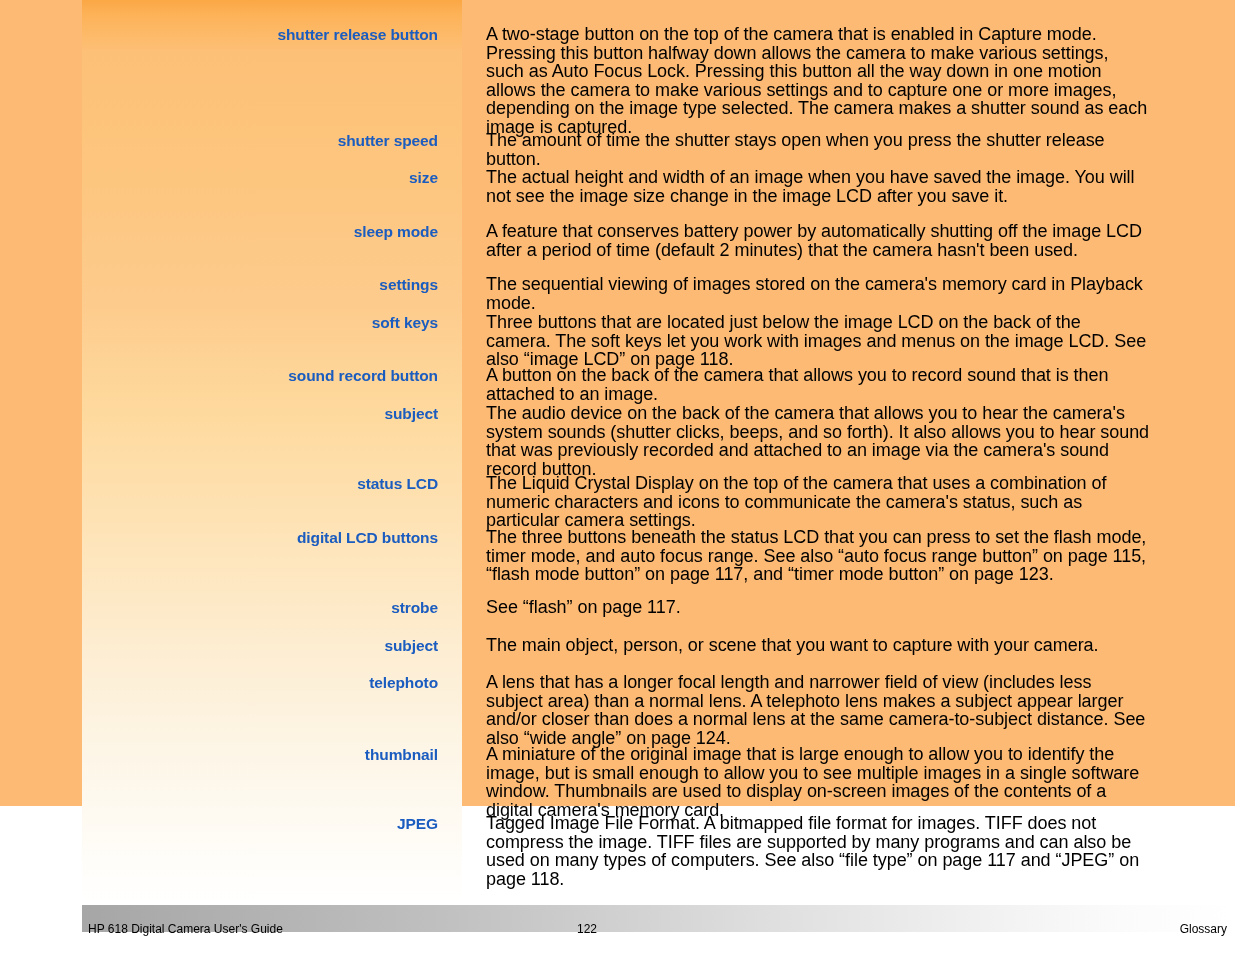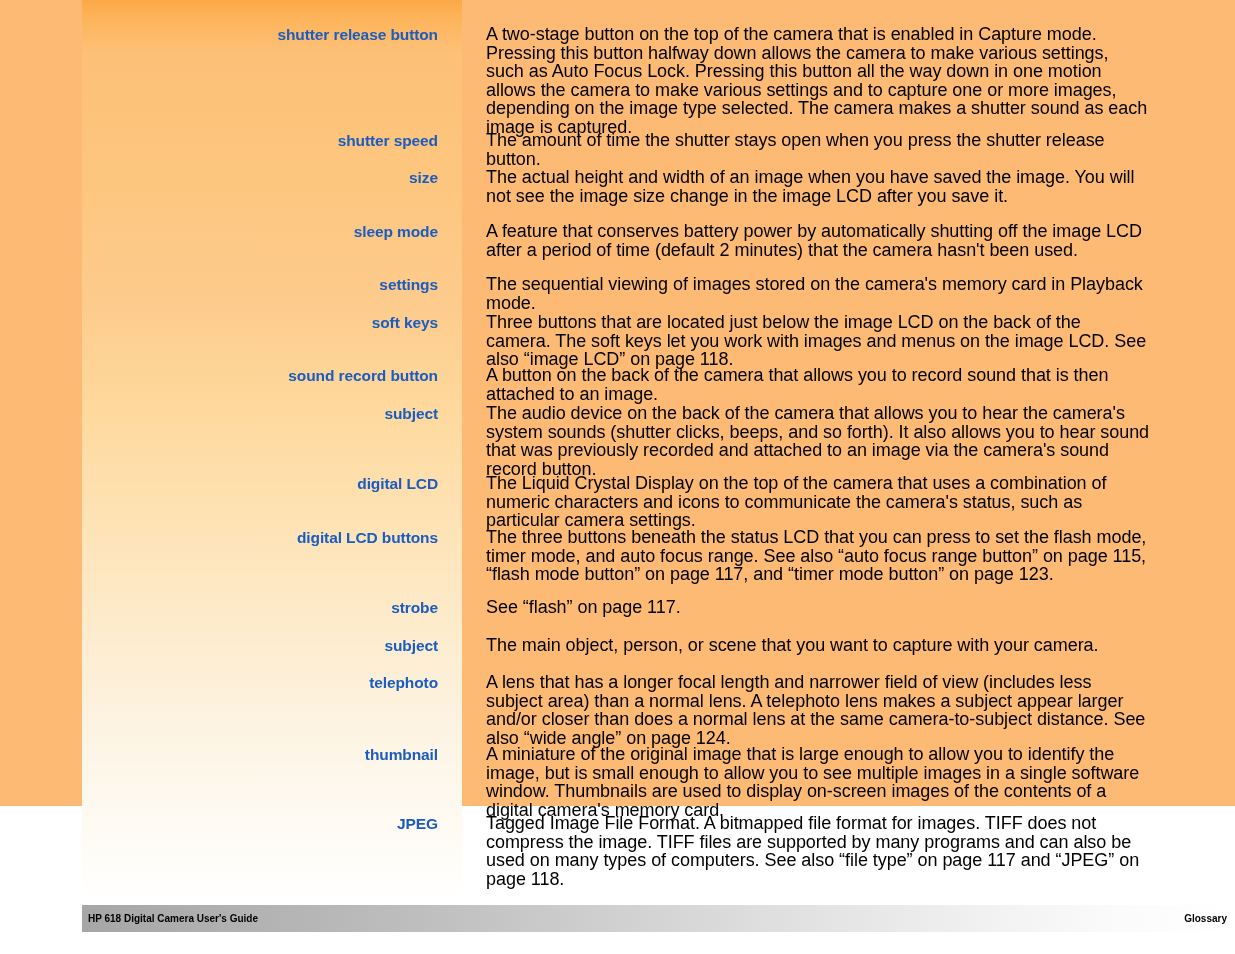--- a/index.html
+++ b/index.html
@@ -105,24 +105,24 @@
         #fbfbfb 1040px,
         #ffffff 1153px);
   }
   #footer-inner {
     position: relative;
     width: 100%;
     height: 100%;
   }
   .footer-text {
     position: absolute;
-    top: 5px;
+    top: 16px;
     color: #000000;
-    font-weight: bold;
-    font-size: 10px;
+    font-weight: normal;
+    font-size: 12px;
     line-height: 17px;
     white-space: nowrap;
   }
   #footer-guide  { left: 6px; }
   #footer-page   { left: 0; width: 1010px; text-align: center; }
   #footer-section{ right: 8px; }
 </style>
 </head>
 <body>
 
@@ -157,21 +157,21 @@
       </div>
       <div class="entry" style="top: 366px;">
         <div class="term">sound record button</div>
         <div class="definition">A button on the back of the camera that allows you to record sound that is then attached to an image.</div>
       </div>
       <div class="entry" style="top: 404px;">
         <div class="term">subject</div>
         <div class="definition">The audio device on the back of the camera that allows you to hear the camera's system sounds (shutter clicks, beeps, and so forth). It also allows you to hear sound that was previously recorded and attached to an image via the camera's sound record button.</div>
       </div>
       <div class="entry" style="top: 474px;">
-        <div class="term">digital LCD</div>
+        <div class="term">status LCD</div>
         <div class="definition">The Liquid Crystal Display on the top of the camera that uses a combination of numeric characters and icons to communicate the camera's status, such as particular camera settings.</div>
       </div>
       <div class="entry" style="top: 528px;">
         <div class="term">digital LCD buttons</div>
         <div class="definition">The three buttons beneath the status LCD that you can press to set the flash mode, timer mode, and auto focus range. See also “auto focus range button” on page 115, “flash mode button” on page 117, and “timer mode button” on page 123.</div>
       </div>
       <div class="entry" style="top: 598px;">
         <div class="term">strobe</div>
         <div class="definition">See “flash” on page 117.</div>
       </div>
@@ -189,17 +189,18 @@
       </div>
       <div class="entry" style="top: 814px;">
         <div class="term">JPEG</div>
         <div class="definition">Tagged Image File Format. A bitmapped file format for images. TIFF does not compress the image. TIFF files are supported by many programs and can also be used on many types of computers. See also “file type” on page 117 and “JPEG” on page 118.</div>
       </div>
     </div>
 
   <div id="footer">
     <div id="footer-inner">
       <div class="footer-text" id="footer-guide">HP 618 Digital Camera User's Guide</div>
+      <div class="footer-text" id="footer-page">122</div>
       <div class="footer-text" id="footer-section">Glossary</div>
     </div>
   </div>
 
 </div>
 
 </body></html>

